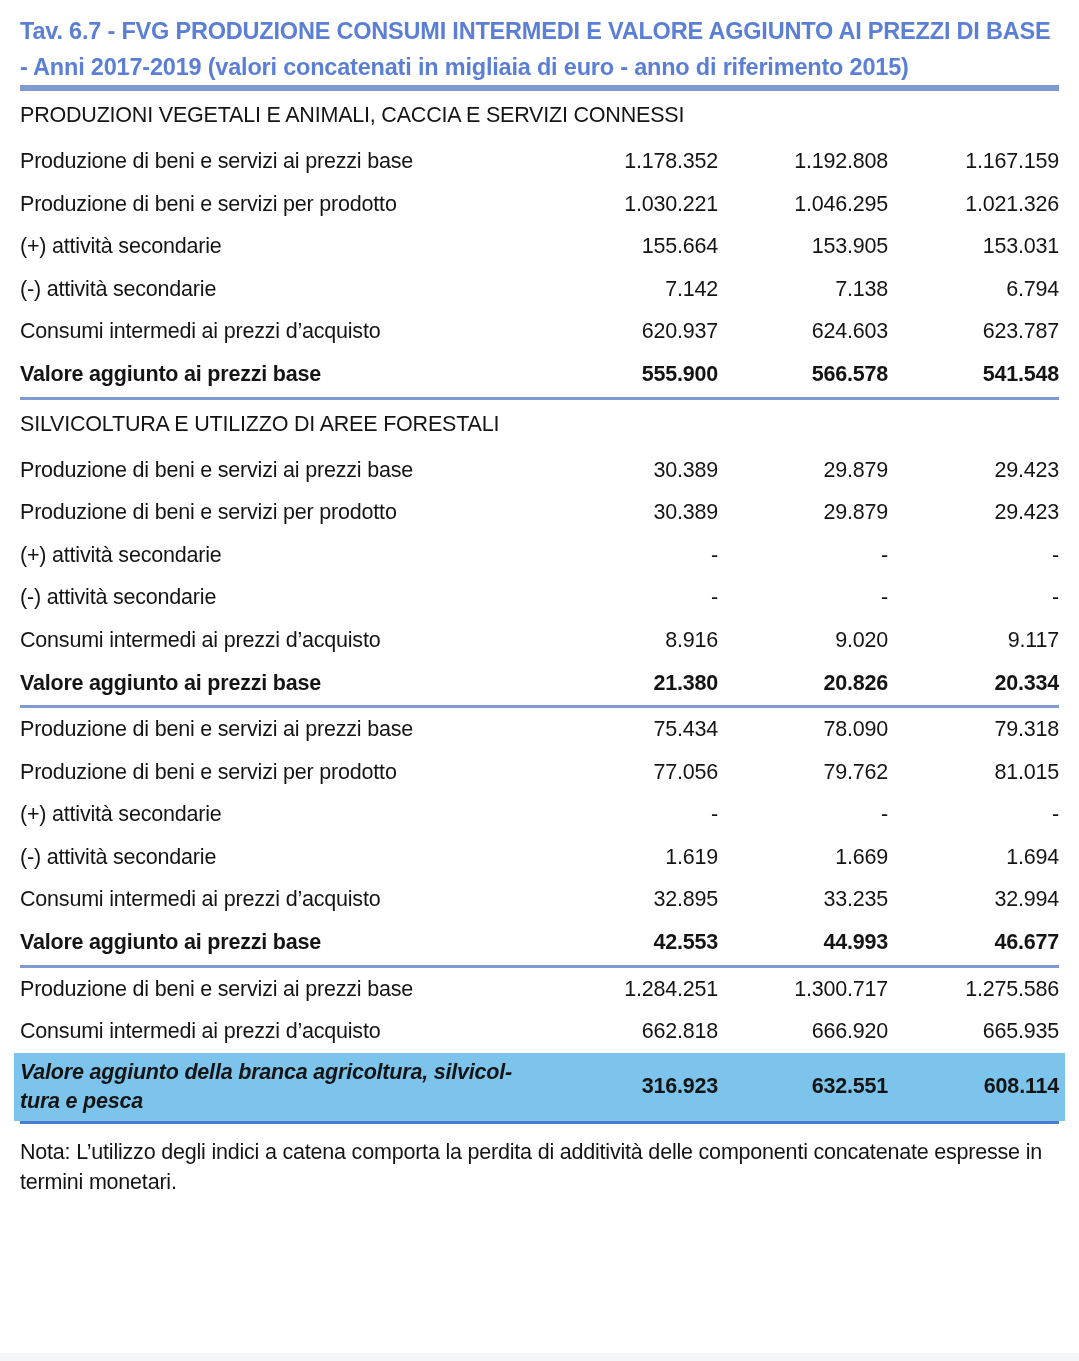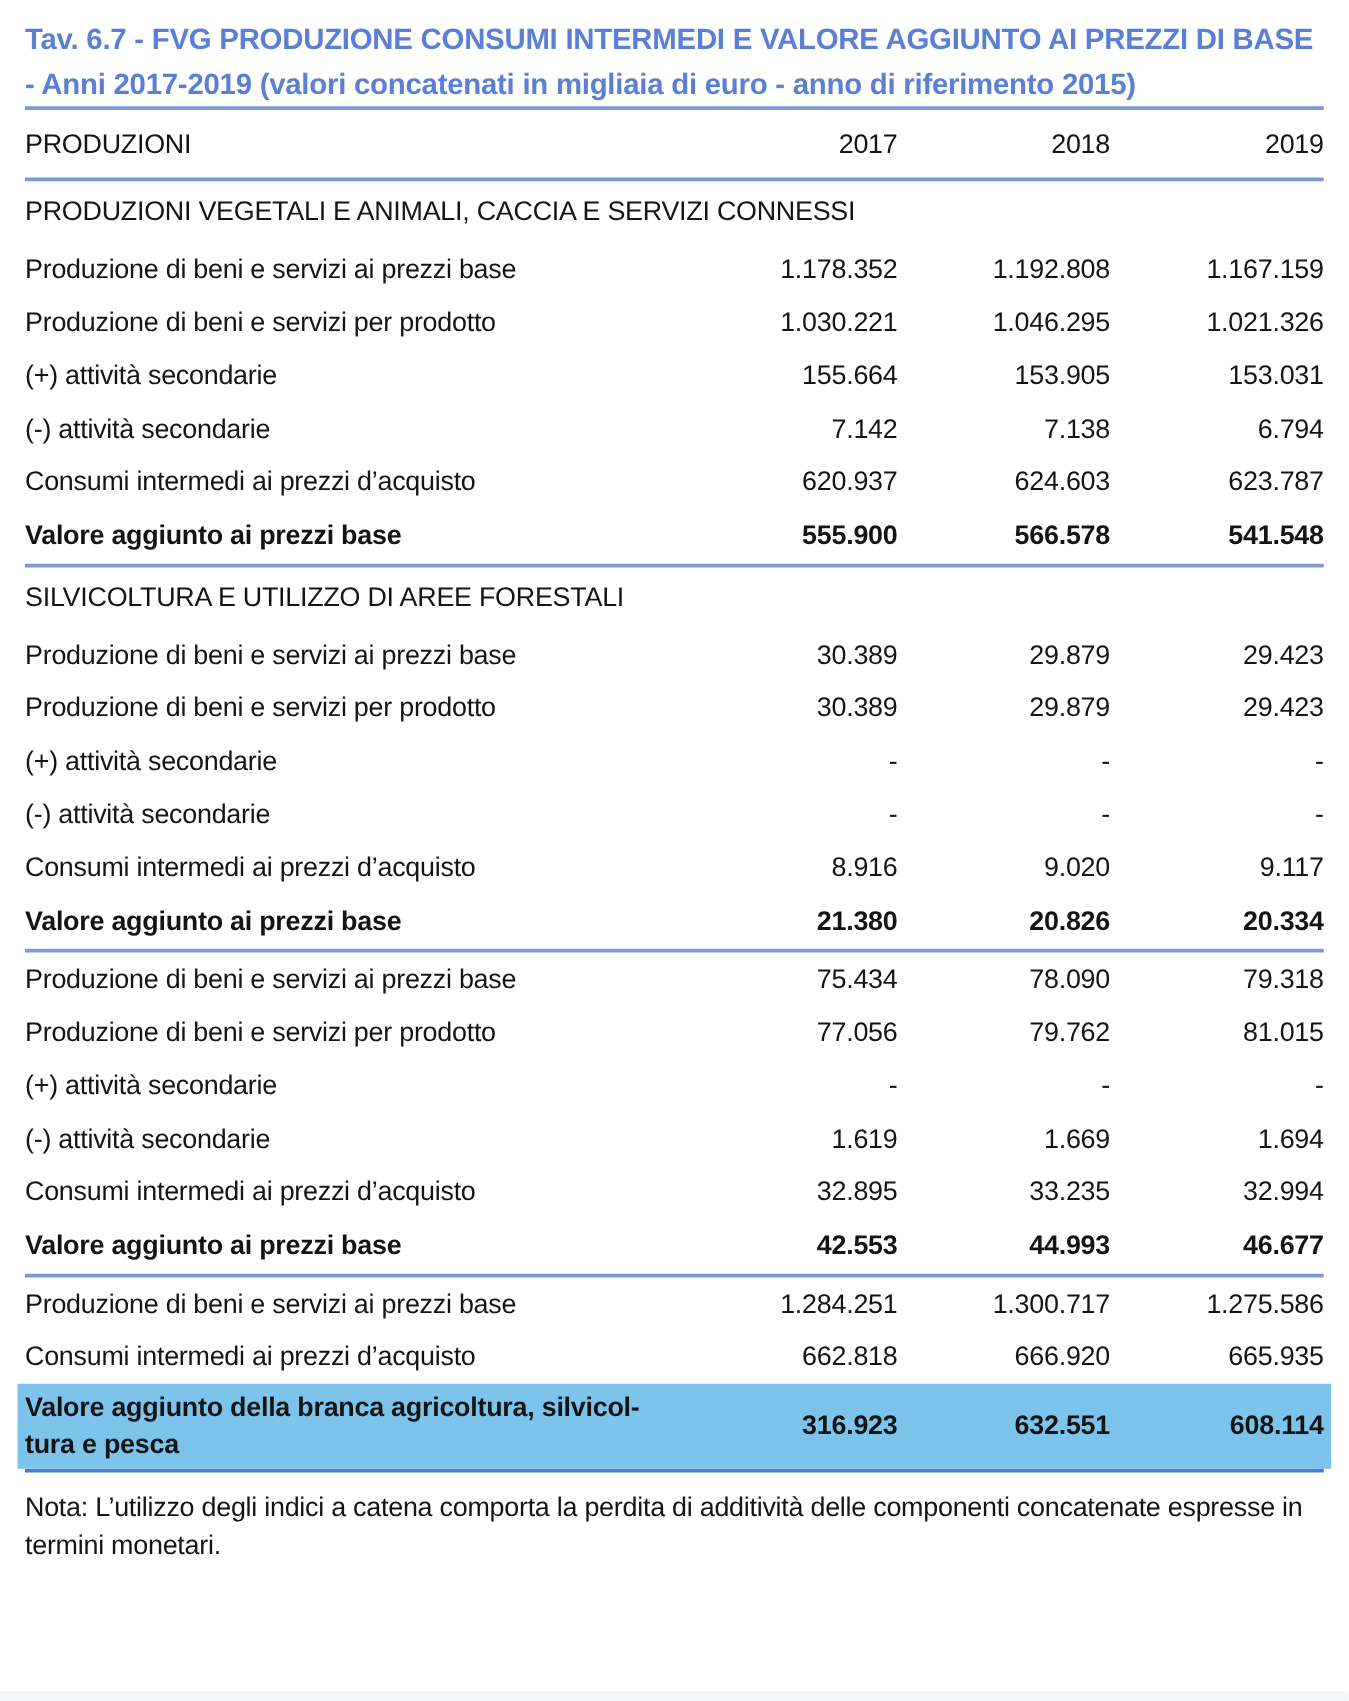--- a/index.html
+++ b/index.html
@@ -32,41 +32,35 @@
   .section-title{
     display:flex;align-items:center;min-height:49px;font-size:21.5px;letter-spacing:-0.2px;
   }
   .section{border-bottom:3px solid var(--rule-blue);}
   .section:last-child{border-bottom:3px solid var(--rule-dark);}
   .row.bold{font-weight:bold;min-height:44px;}
   .row.highlight{
     background:var(--highlight);font-weight:bold;min-height:68px;
     margin:0 -6px;padding:4px 6px;
   }
-  .row.highlight .label{white-space:pre-line;line-height:1.35;}
+  .row.highlight .label{white-space:pre-line;line-height:1.35;font-style:italic;}
   .note{font-size:21.5px;line-height:1.42;letter-spacing:-0.2px;margin-top:13px;max-width:1039px;}
   .footer-strip{
     position:absolute;left:0;bottom:0;width:1079px;height:8px;background:#f4f6f9;
   }
 </style>
 </head>
 <body>
 
 <div class="page">
 
   <div class="title">Tav. 6.7 - FVG PRODUZIONE CONSUMI INTERMEDI E VALORE AGGIUNTO AI PREZZI DI BASE - Anni 2017-2019 (valori concatenati in migliaia di euro - anno di riferimento 2015)</div>
 
   <div>
     <hr class="rule">
-    <div class="row header-row">
-      <div class="label">PRODUZIONI</div>
-      <div class="num">2017</div>
-      <div class="num">2018</div>
-      <div class="num">2019</div>
-    </div>
     <hr class="rule">
     <div id="sections">
   <section class="section">
     <div class="section-title">PRODUZIONI VEGETALI E ANIMALI, CACCIA E SERVIZI CONNESSI</div>
     <div>
   <div class="row">
     <div class="label">Produzione di beni e servizi ai prezzi base</div>
     <div class="num">1.178.352</div>
     <div class="num">1.192.808</div>
     <div class="num">1.167.159</div>

